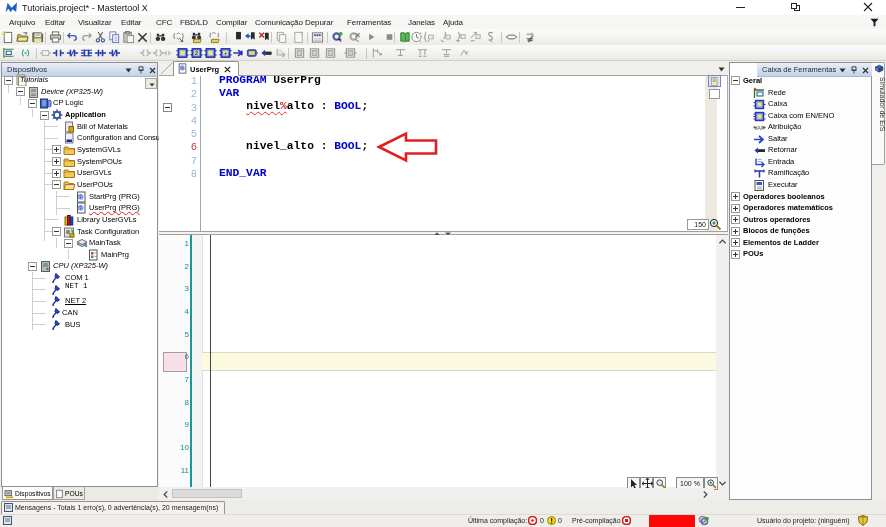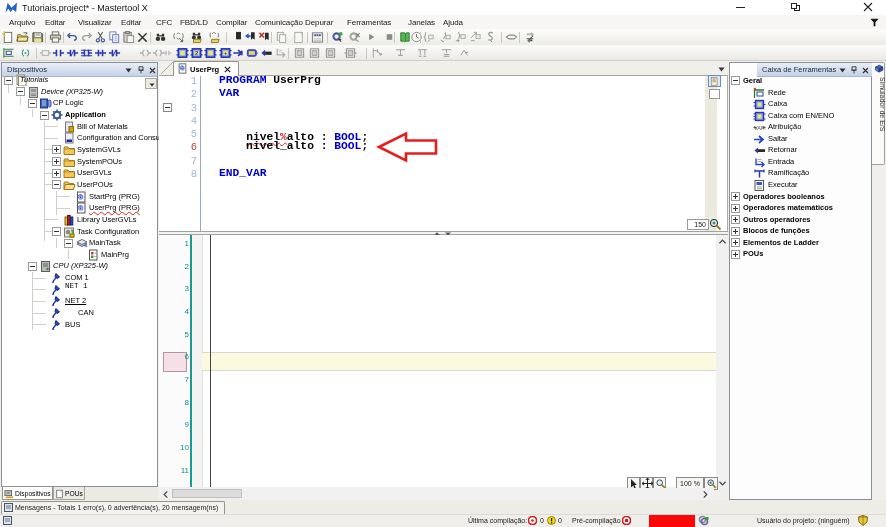--- a/index.html
+++ b/index.html
@@ -520,21 +520,21 @@
 <div class="trow" style="left:65px;top:282px;font-family:Liberation Mono, monospace;"><span style="">NET 1</span></div>
 <svg class="a" style="left:51px;top:295.4px" width="13" height="12" viewBox="0 0 13 12">
     <path d="M2 11 C2 7 5 7 6 4" stroke="#1a30a0" stroke-width="1.4" fill="none"></path>
     <path d="M5 1.5 L8.5 5 L6 6.5 L4 4.5 Z" fill="#2a46c8" stroke="#10207a"></path>
   </svg>
 <div class="trow" style="left:65px;top:296.4px;text-decoration:underline;"><span style="">NET 2</span></div>
 <svg class="a" style="left:51px;top:307.0px" width="13" height="12" viewBox="0 0 13 12">
     <path d="M2 11 C2 7 5 7 6 4" stroke="#1a30a0" stroke-width="1.4" fill="none"></path>
     <path d="M5 1.5 L8.5 5 L6 6.5 L4 4.5 Z" fill="#2a46c8" stroke="#10207a"></path>
   </svg>
-<div class="trow" style="left:78px;top:308.0px;"><span style="">CAN</span></div>
+<div class="trow" style="left:62px;top:308.0px;"><span style="">CAN</span></div>
 <svg class="a" style="left:51px;top:318.6px" width="13" height="12" viewBox="0 0 13 12">
     <path d="M2 11 C2 7 5 7 6 4" stroke="#1a30a0" stroke-width="1.4" fill="none"></path>
     <path d="M5 1.5 L8.5 5 L6 6.5 L4 4.5 Z" fill="#2a46c8" stroke="#10207a"></path>
   </svg>
 <div class="trow" style="left:65px;top:319.6px;"><span style="">BUS</span></div>
 <div class="a" style="left:159px;top:61px;width:569px;height:15px;background:#f1efe9;border-bottom:1px solid #a8a49c"></div>
 <svg class="a" style="left:159px;top:61px" width="16" height="15" viewBox="0 0 16 15">
     <path d="M15 0 L2 13" stroke="#b0aca4" stroke-width="1"></path>
   </svg>
 <div class="a" style="left:173px;top:61px;width:66px;height:15px;background:#fff;border:1px solid #96938b;border-bottom:none;border-radius:2px 2px 0 0"></div>
@@ -560,21 +560,21 @@
     <rect x="2" y="1" width="9" height="12" fill="#f0e8c8" stroke="#886"></rect>
     <path d="M4 3 h5 M4 5 h5 M4 7 h5" stroke="#977" stroke-width="1"></path>
   </svg>
 <div class="a" style="left:709px;top:89px;width:11px;height:10px;border:1px solid #999;background:#fff"></div>
 <div class="lno" style="left:167px;top:75.1px;color:#9db6d6">1</div>
 <div class="code" style="left:219px;top:74.1px"><span class="kw">PROGRAM</span> UserPrg</div>
 <div class="lno" style="left:167px;top:88.3px;color:#9db6d6">2</div>
 <div class="code" style="left:219px;top:87.3px"><span class="kw">VAR</span></div>
 <div class="lno" style="left:167px;top:101.6px;color:#9db6d6">3</div>
 <div class="lno" style="left:167px;top:114.8px;color:#9db6d6">4</div>
-<div class="code" style="left:219px;top:131px">    <span class="wavy">nivel<span style="color:#cc2222">%</span></span>alto : <span class="kw">BOOL</span>;</div>
+<div class="code" style="left:219px;top:100px">    <span class="wavy">nivel<span style="color:#cc2222">%</span></span>alto : <span class="kw">BOOL</span>;</div>
 <div class="lno" style="left:167px;top:128.1px;color:#9db6d6">5</div>
 <div class="lno" style="left:167px;top:141.3px;color:#b84040">6</div>
 <div class="code" style="left:219px;top:140.3px">    nivel_alto : <span class="kw">BOOL</span>;</div>
 <div class="lno" style="left:167px;top:154.6px;color:#9db6d6">7</div>
 <div class="lno" style="left:167px;top:167.8px;color:#9db6d6">8</div>
 <div class="code" style="left:219px;top:166.8px"><span class="kw">END_VAR</span></div>
 <svg class="a" style="left:376px;top:130px" width="64" height="34" viewBox="0 0 64 34">
     <path d="M3 17 L30 3.5 L30 10.5 L60 10.5 L60 23.5 L30 23.5 L30 30.5 Z" fill="#fff" stroke="#e41e1e" stroke-width="2.6" stroke-linejoin="miter"></path>
   </svg>
 <div class="a" style="left:687px;top:219px;width:22px;height:11px;background:#fff;border:1px solid #999;font-size:7px;color:#222;text-align:right;padding:1px 2px 0 0">150</div>

